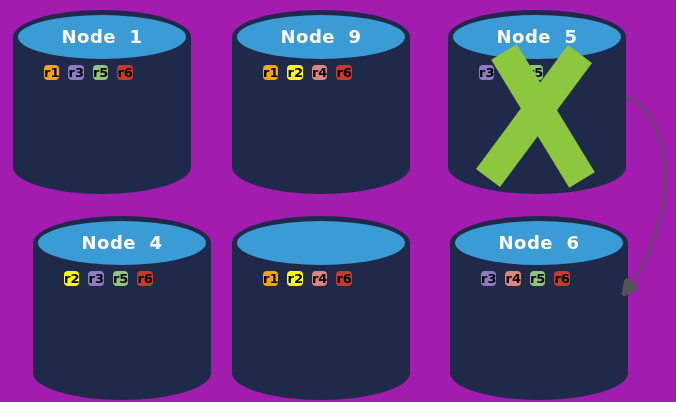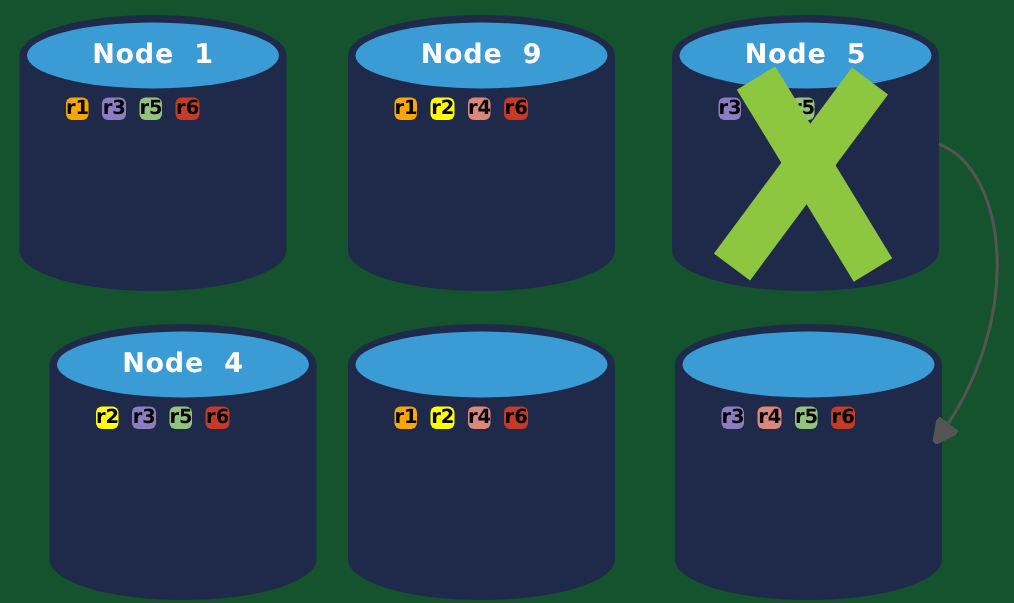--- a/index.html
+++ b/index.html
@@ -1,17 +1,17 @@
 <!DOCTYPE html>
 <html style="--cylinder-body: #1F2A4A; --cylinder-top: #3A9BD5; --failure-cross: #8DC63F; --arrow: #555555;"><head>
 <meta charset="utf-8">
 <style>
   html,body{margin:0;padding:0;background:#ffffff;}
   .stage{
-    position:relative;width:676px;height:402px;background:#14532d;overflow:hidden;
+    position:relative;width:676px;height:402px;background:#a21caf;overflow:hidden;
     font-family:"DejaVu Sans","Liberation Sans",sans-serif;
   }
   .node{position:absolute;width:178px;height:184px;}
   .cyl-body{
     position:absolute;left:0;right:0;top:27px;bottom:0;
     background:var(--cylinder-body);
     border-radius:0 0 50% 50% / 0 0 27px 27px;
   }
   .cyl-rim{
     position:absolute;left:0;right:0;top:0;height:54px;
@@ -160,20 +160,21 @@
       <div class="bar" style="background: rgb(198, 58, 40);">
           <span>r6</span>
         </div>
     </div>
   </div>
 
   <div class="node" style="left:450px;top:216px;">
     <div class="cyl-rim"></div>
     <div class="cyl-body"></div>
     <div class="cyl-top"></div>
+    <div class="cyl-title">Node  6</div>
     <div class="bars">
       <div class="bar" style="background: rgb(142, 124, 195);">
           <span>r3</span>
         </div>
       <div class="bar" style="background: rgb(219, 136, 124);">
           <span>r4</span>
         </div>
       <div class="bar" style="background: rgb(147, 196, 125);">
           <span>r5</span>
         </div>

